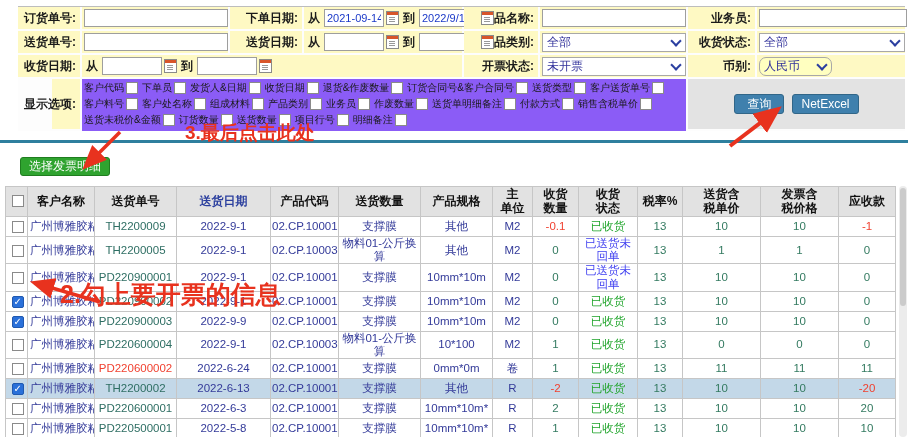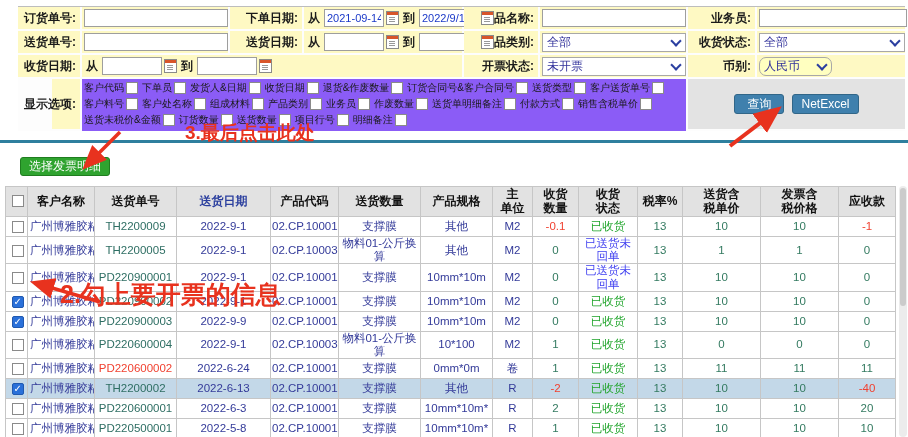--- a/index.html
+++ b/index.html
@@ -400,21 +400,21 @@
           <td class="c-navy">2022-6-13</td>
           <td class="c-navy">02.CP.10001</td>
           <td class="c-navy">支撑膜</td>
           <td class="c-navy">其他</td>
           <td class="c-navy">R</td>
           <td class="c-neg">-2</td>
           <td class="c-green">已收货</td>
           <td class="c-num">13</td>
           <td class="c-num">10</td>
           <td class="c-num">10</td>
-          <td class="c-neg">-40</td>
+          <td class="c-neg">-20</td>
         </tr>
         <tr class="">
           <td><span class="cb"></span></td>
           <td class="c-cust">广州博雅胶粘剂</td>
           <td class="c-dn">PD220600001</td>
           <td class="c-navy">2022-6-3</td>
           <td class="c-navy">02.CP.10001</td>
           <td class="c-navy">支撑膜</td>
           <td class="c-navy">10mm*10m*</td>
           <td class="c-navy">R</td>

